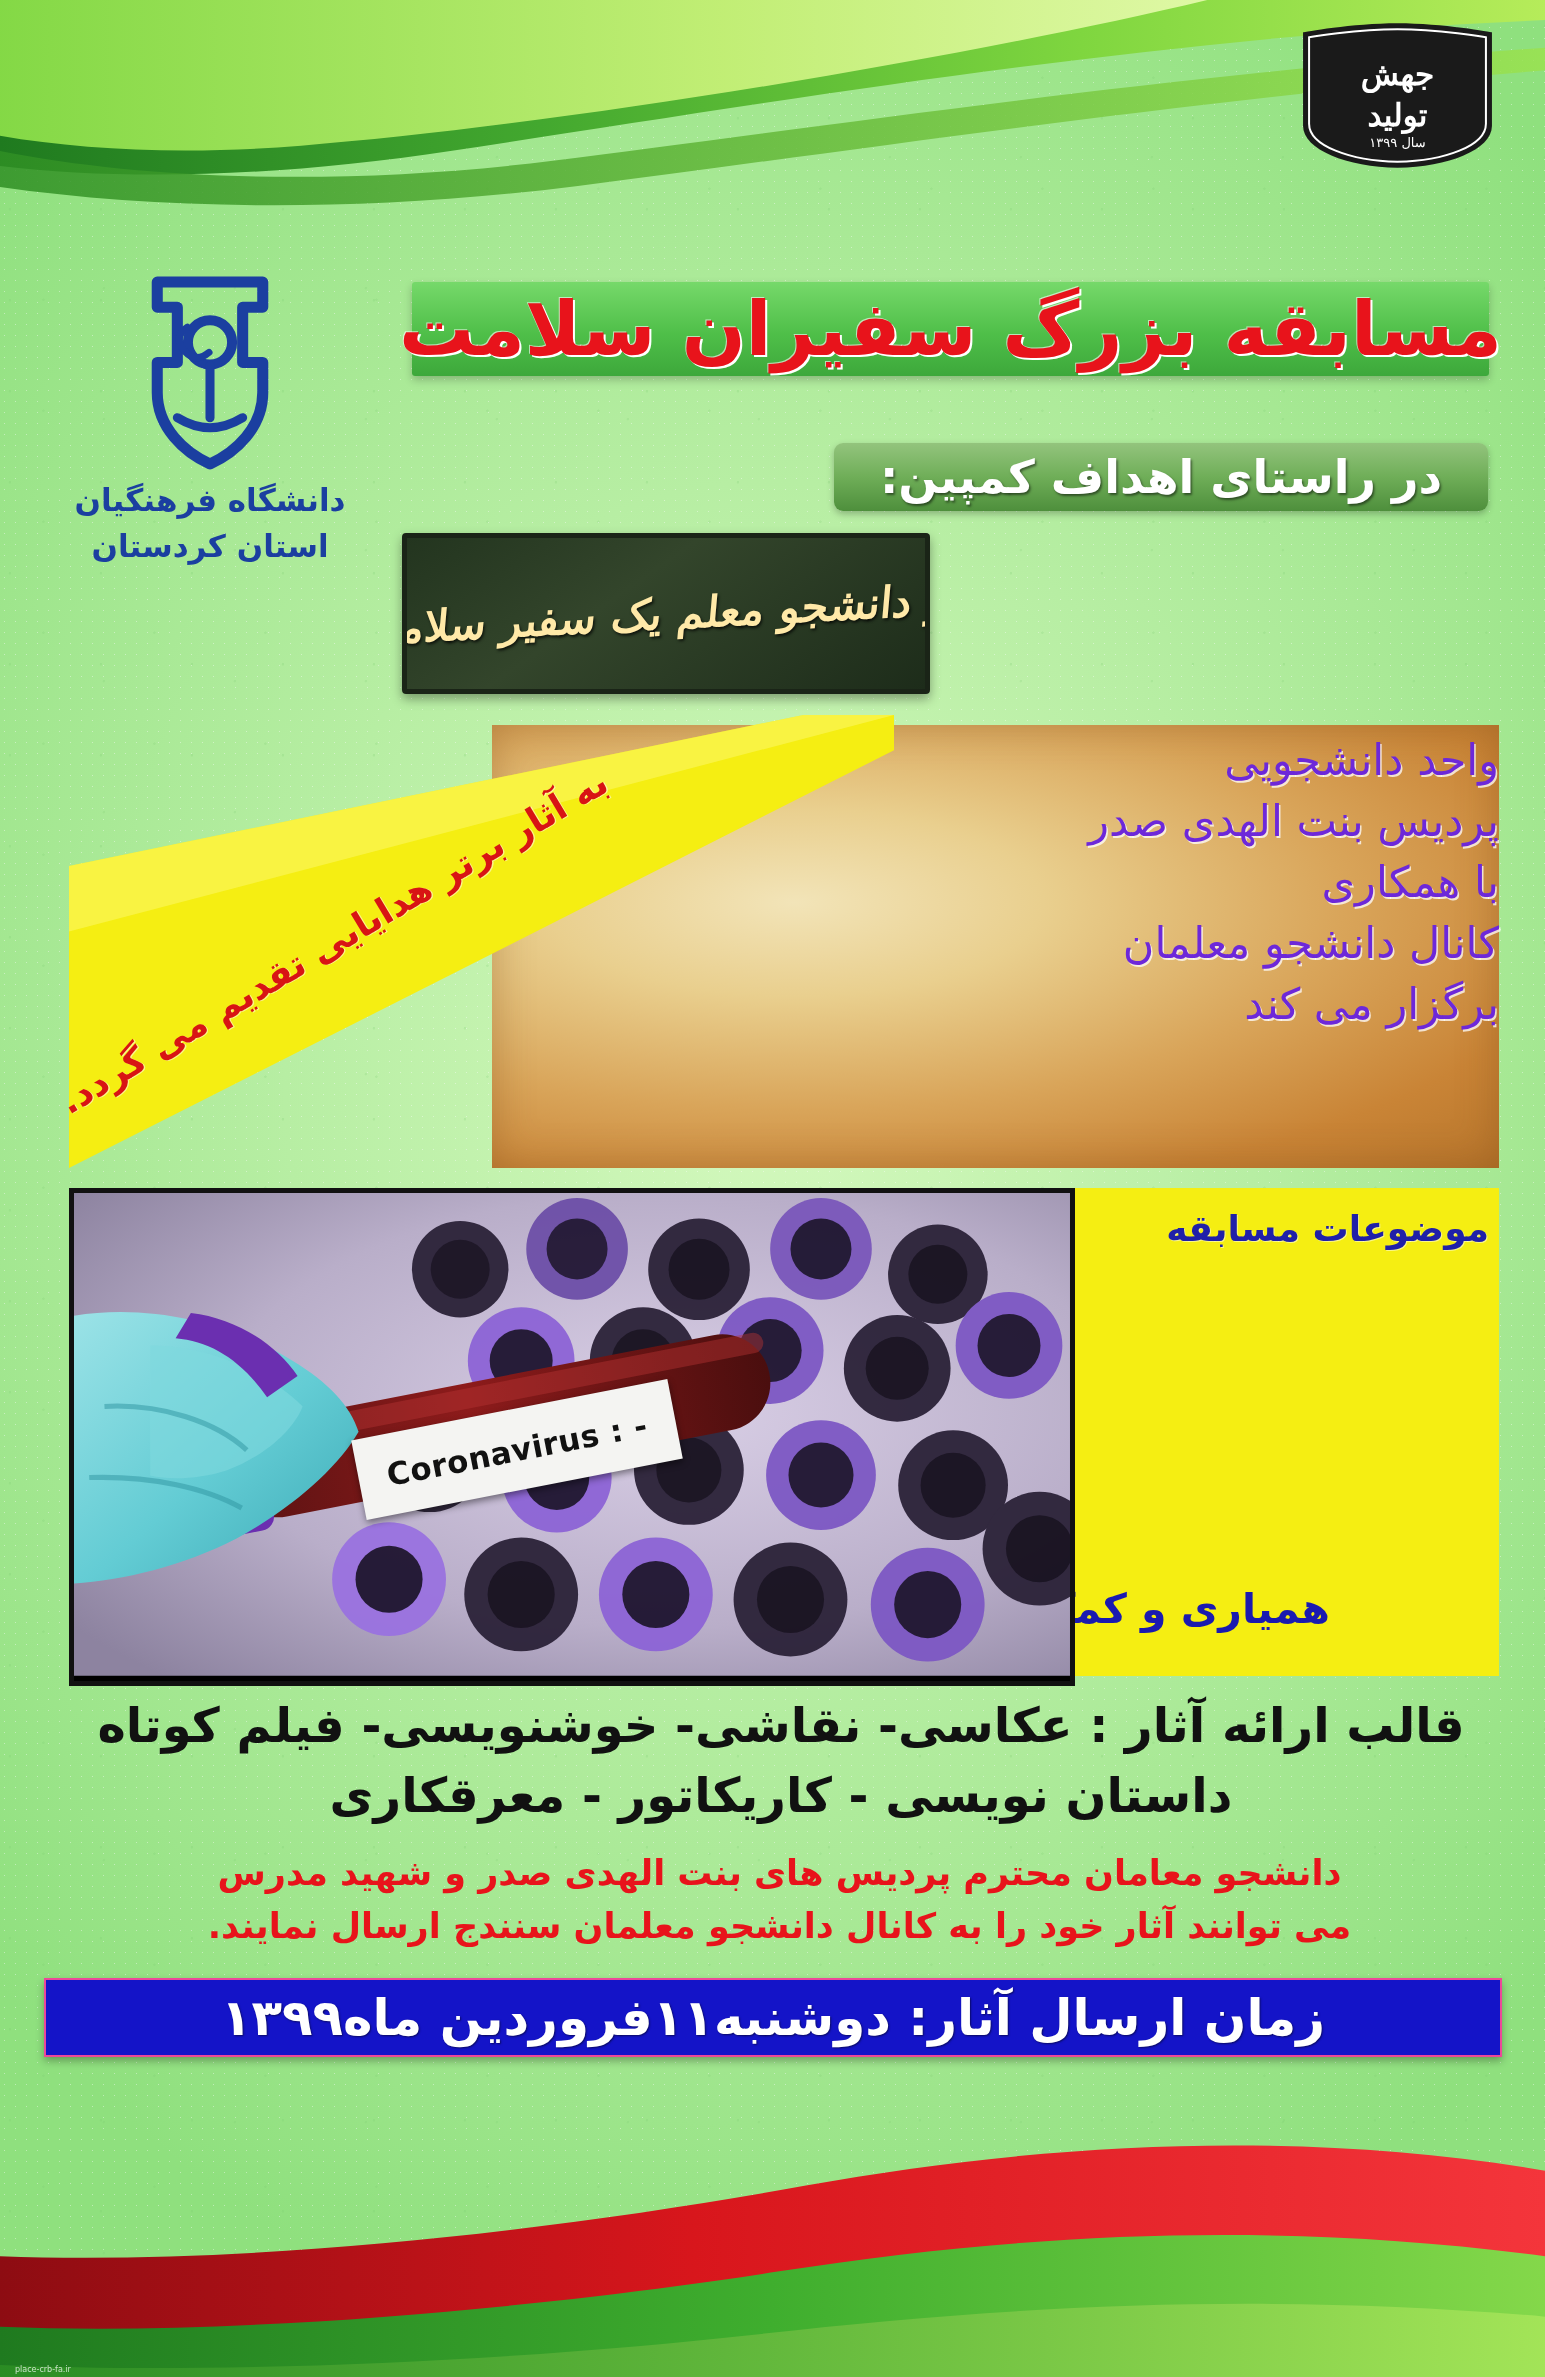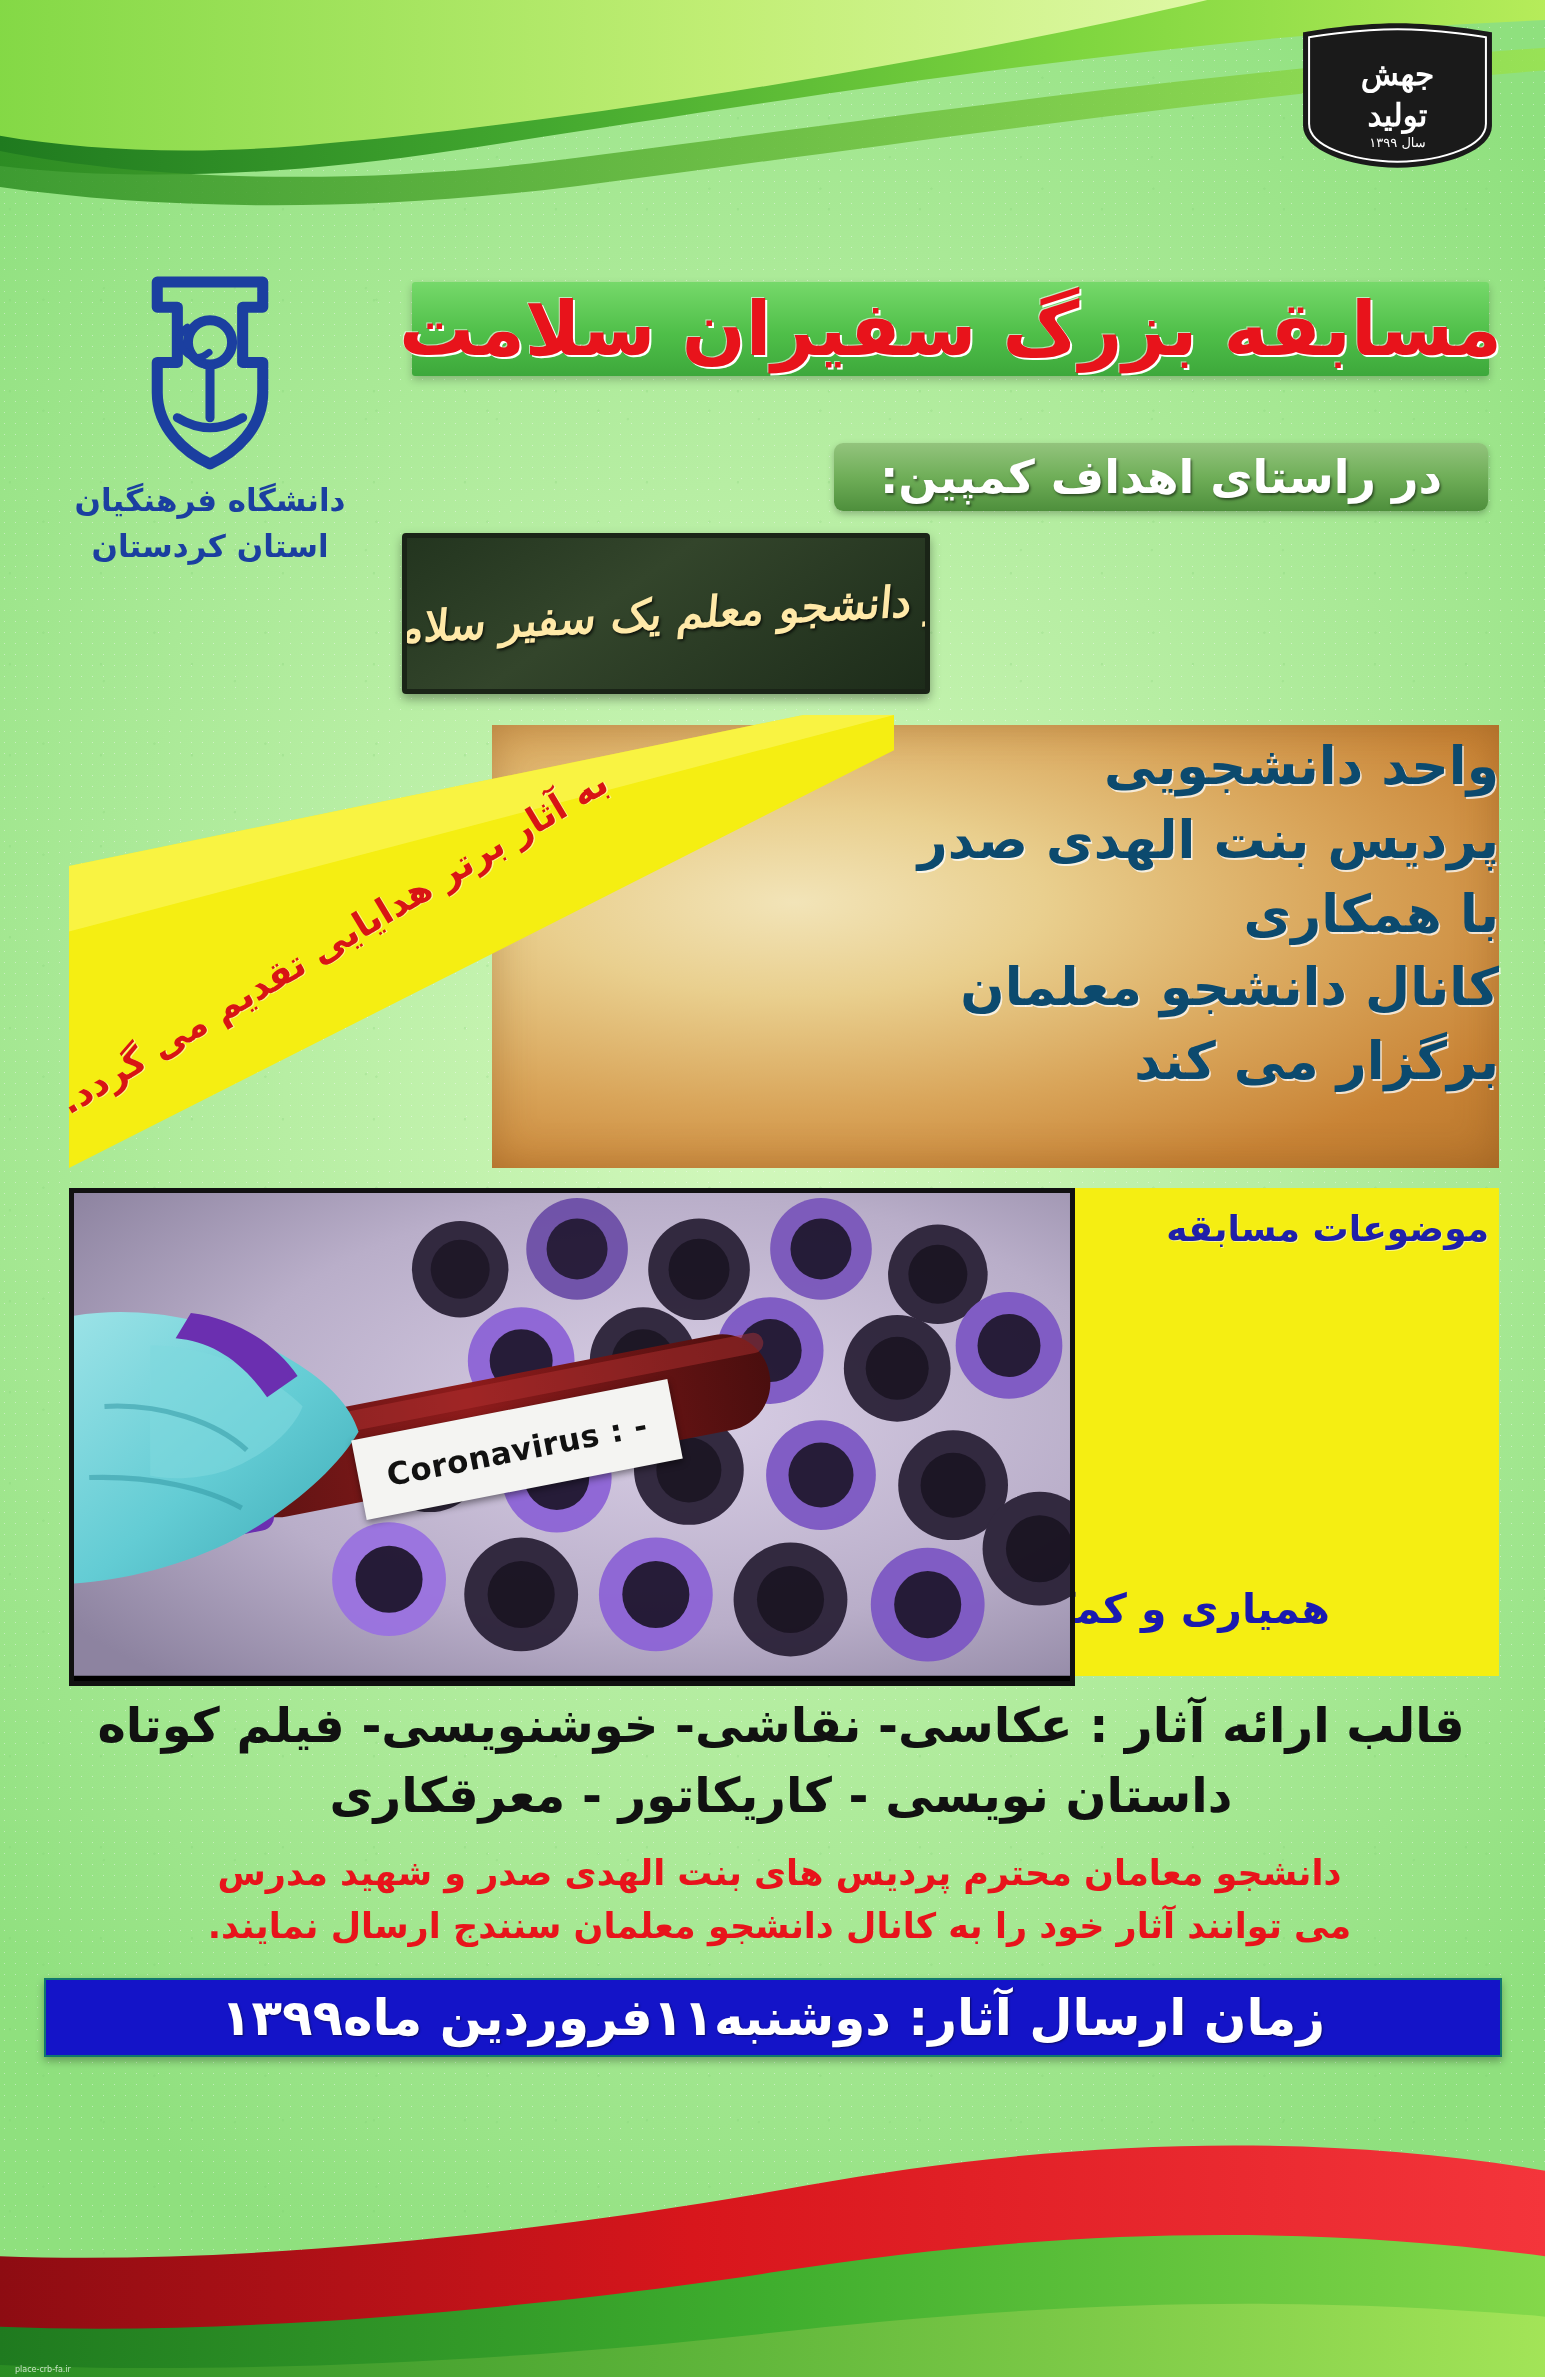--- a/index.html
+++ b/index.html
@@ -207,23 +207,23 @@
   
   .organizer {
     position: absolute;
     top: 730px;
     left: 805px;
     width: 695px;
     text-align: right;
     direction: rtl;
   }
   .organizer .line {
-    color: #0c4a6e;
-    font-size: 52px;
-    font-weight: bold;
+    color: #6d28d9;
+    font-size: 43px;
+    font-weight: normal;
     line-height: 1.42;
     text-shadow: 1.5px 1.5px 0 rgba(255,255,255,0.75);
     white-space: nowrap;
   }
 
   
   .topics-panel {
     position: absolute;
     top: 1188px;
     left: 594px;
@@ -326,21 +326,21 @@
   }
 
   
   .deadline {
     position: absolute;
     top: 1978px;
     left: 45px;
     width: 1454px;
     height: 75px;
     background: #1414c8;
-    border: 2px solid #0f766e;
+    border: 2px solid #ec4899;
     display: flex;
     align-items: center;
     justify-content: center;
     box-shadow: 0 4px 8px rgba(0,0,0,0.3);
   }
   .deadline .d-text {
     color: #ffffff;
     font-size: 50px;
     font-weight: bold;
     white-space: nowrap;

